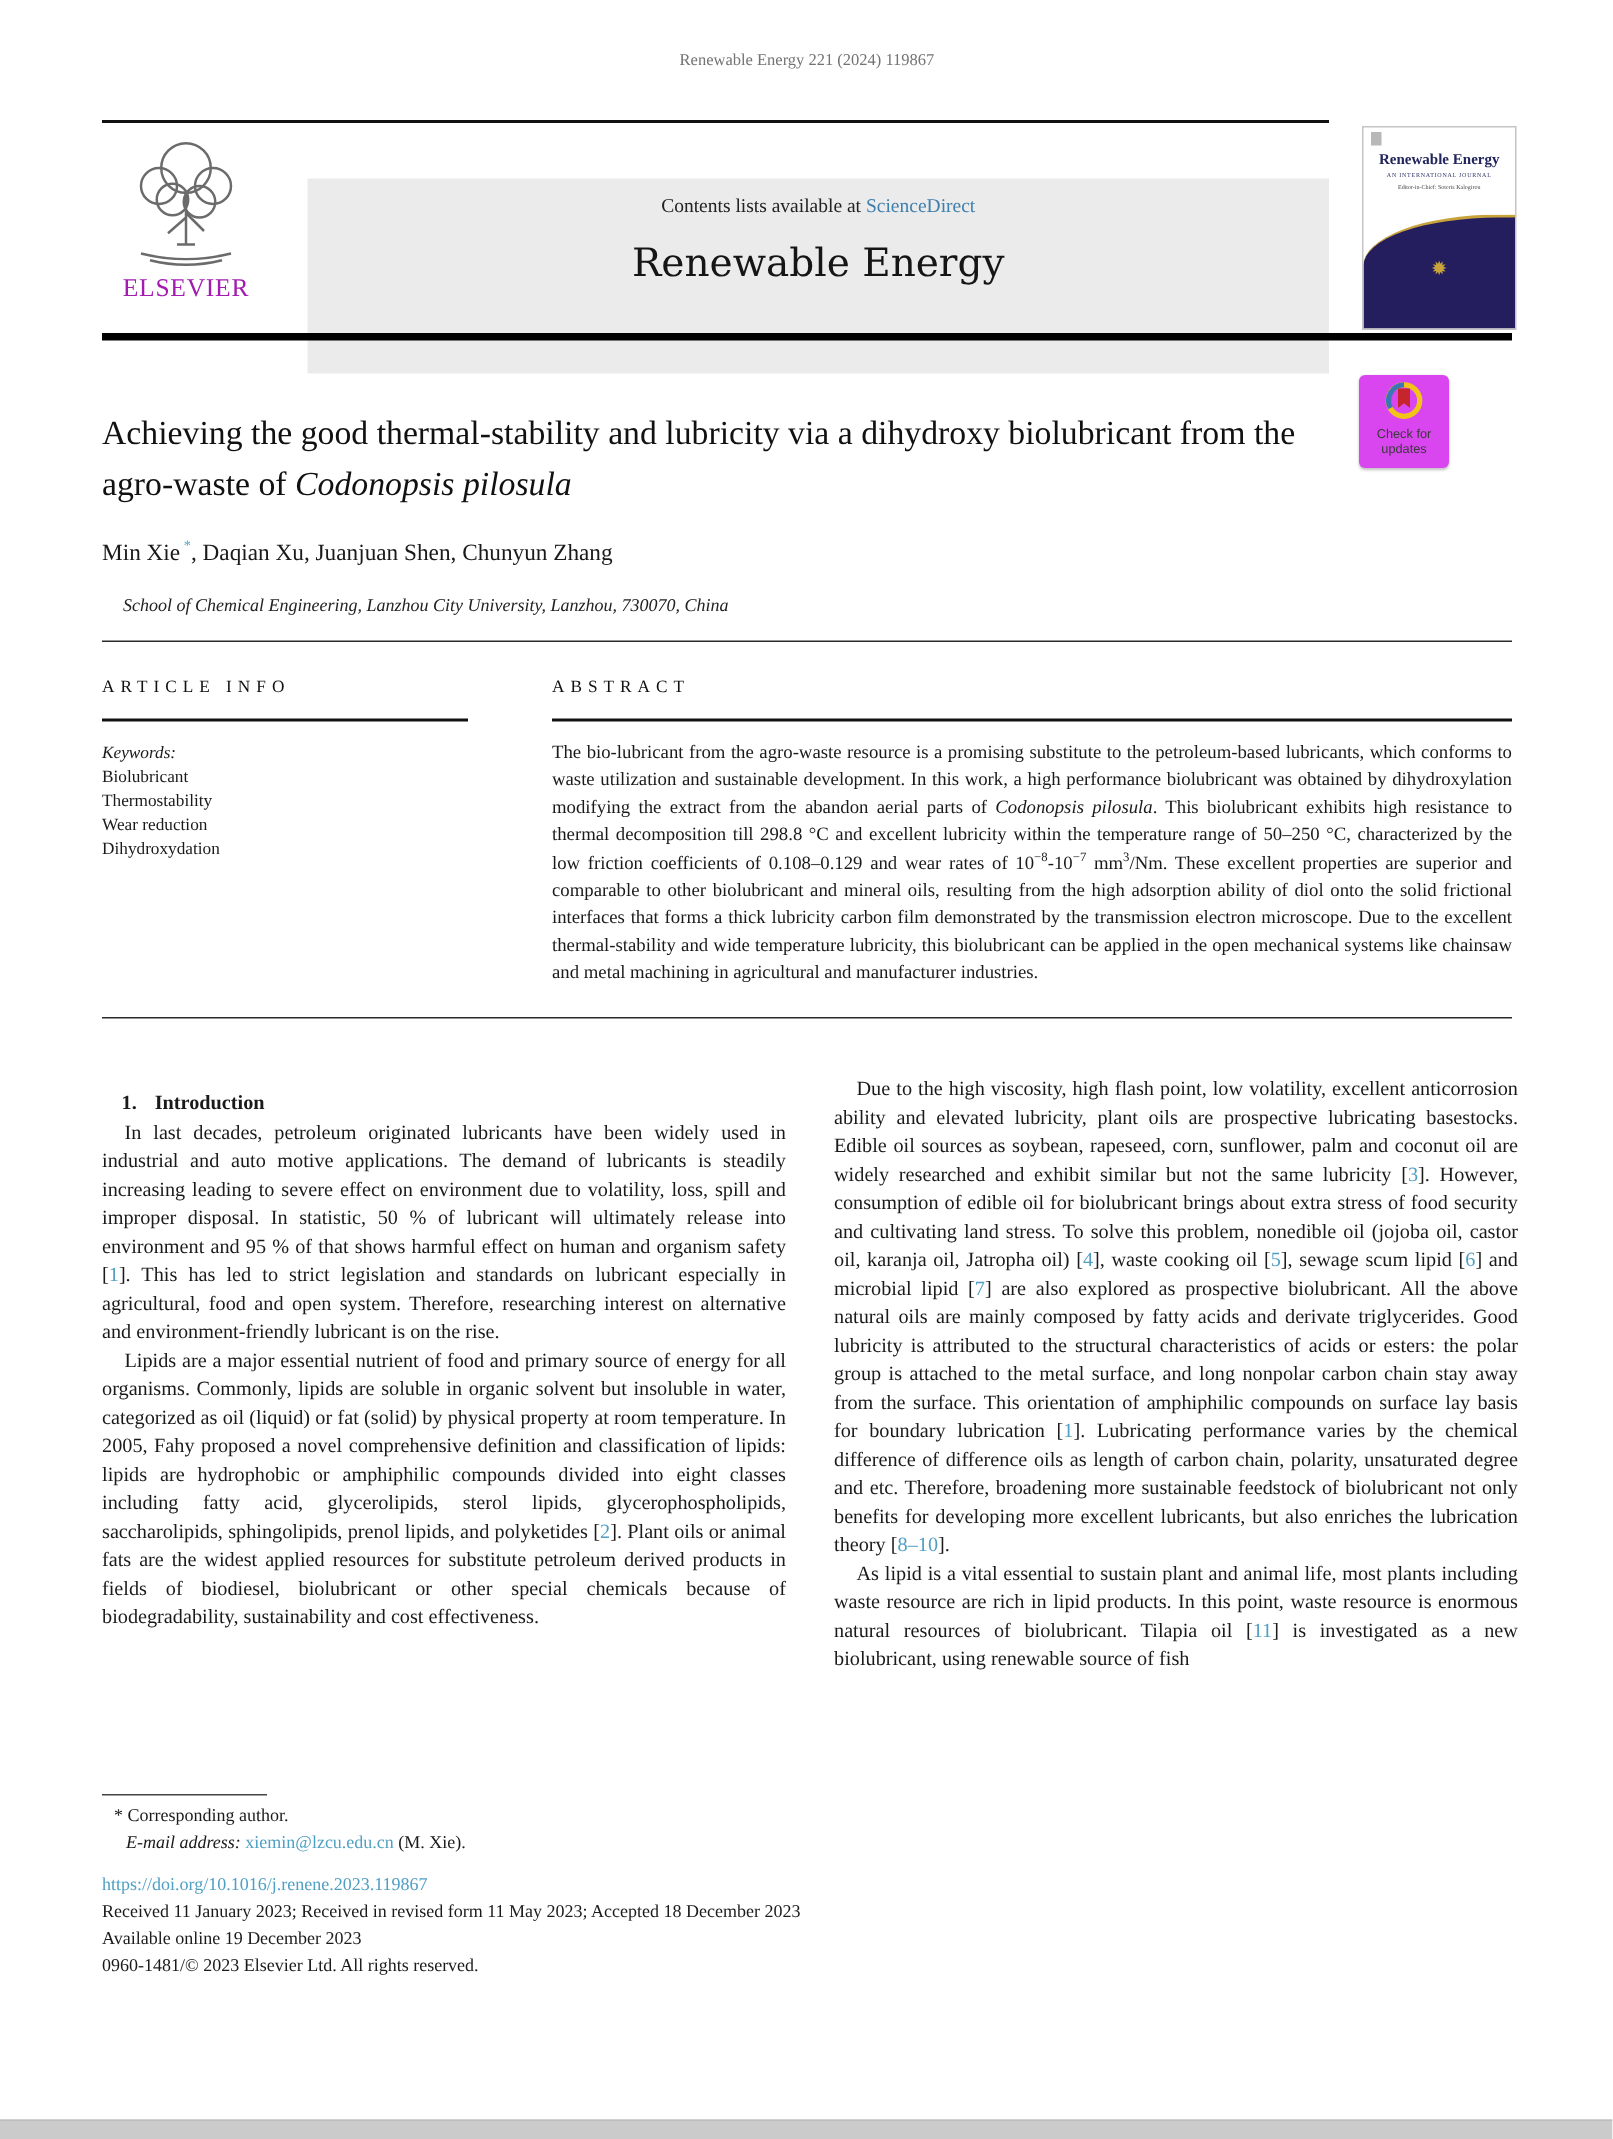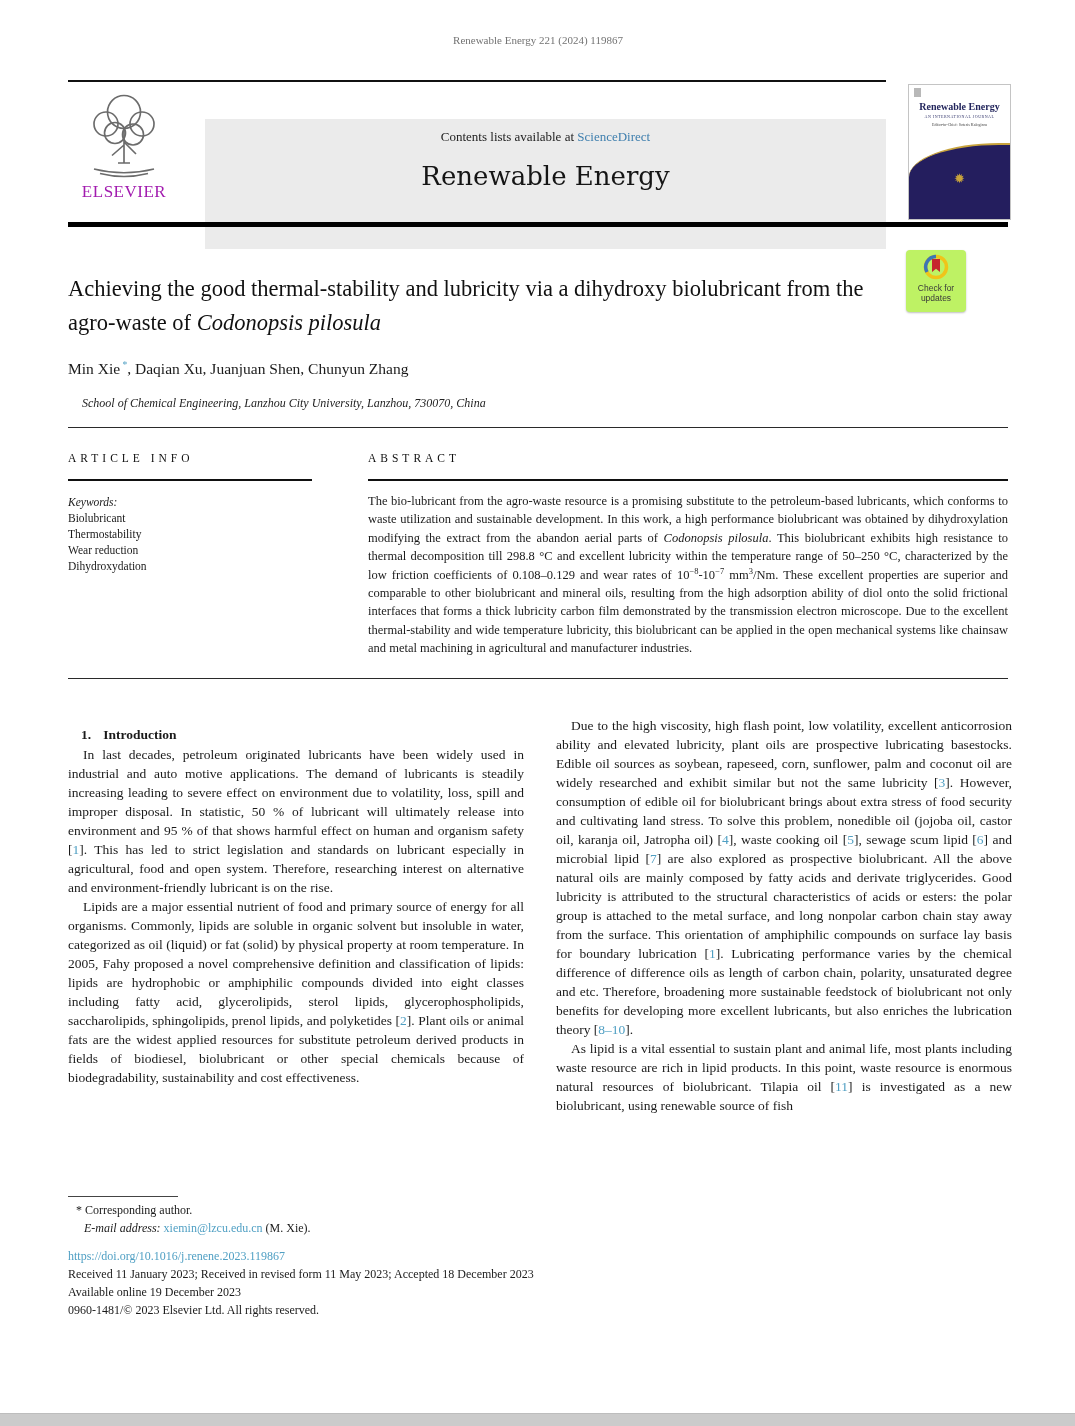--- a/index.html
+++ b/index.html
@@ -29,21 +29,21 @@
               border-top-left-radius:90px 34px;border-top:2px solid #c8a33c;}
   .cover-sun{position:absolute;left:50%;top:26px;transform:translateX(-50%);color:#c8a33c;font-size:13px;}
   .black-bar{top:222px;left:68px;width:940px;height:5px;background:#000;}
 
   
   .title{top:272px;left:68px;width:800px;font-size:22.5px;line-height:34px;font-weight:normal;margin:0;color:#111;}
   .seg-italic{font-style:italic;}
   .seg-link{color:#4f9fc3;}
   .seg-sup{vertical-align:super;font-size:.68em;line-height:0;}
   .seg-suplink{vertical-align:super;font-size:.62em;line-height:0;color:#4f9fc3;}
-  .badge{top:250px;left:906px;width:60px;height:62px;background:#bef264;border-radius:4px;
+  .badge{top:250px;left:906px;width:60px;height:62px;background:#d946ef;border-radius:4px;
          box-shadow:0 1px 2px rgba(0,0,0,.25);text-align:center;cursor:pointer;}
   .badge svg{margin-top:4px;}
   .badge-text{font-size:8.5px;line-height:9.5px;color:#3a3a3a;font-family:"Liberation Sans",sans-serif;}
 
   .authors{top:360px;left:68px;width:800px;font-size:15.5px;}
   .affiliation{top:396px;left:82px;width:800px;font-size:12px;font-style:italic;color:#222;}
   .rule-authors{top:427px;left:68px;width:940px;height:1px;background:#2a2a2a;}
 
   
   .info-head{top:452px;left:68px;font-size:11.5px;letter-spacing:4px;color:#111;}

